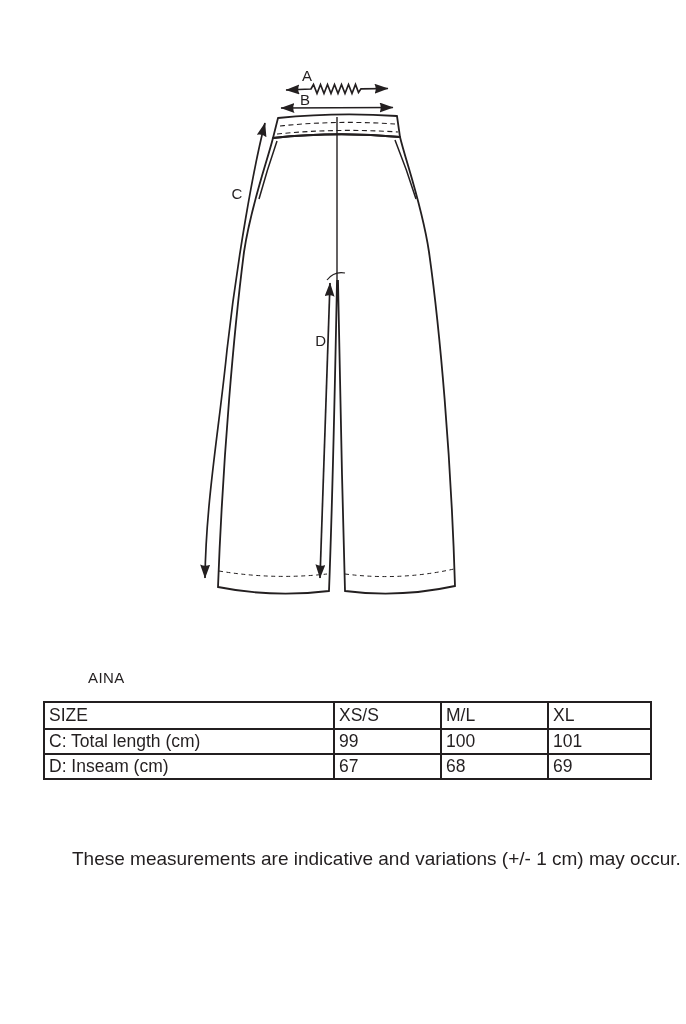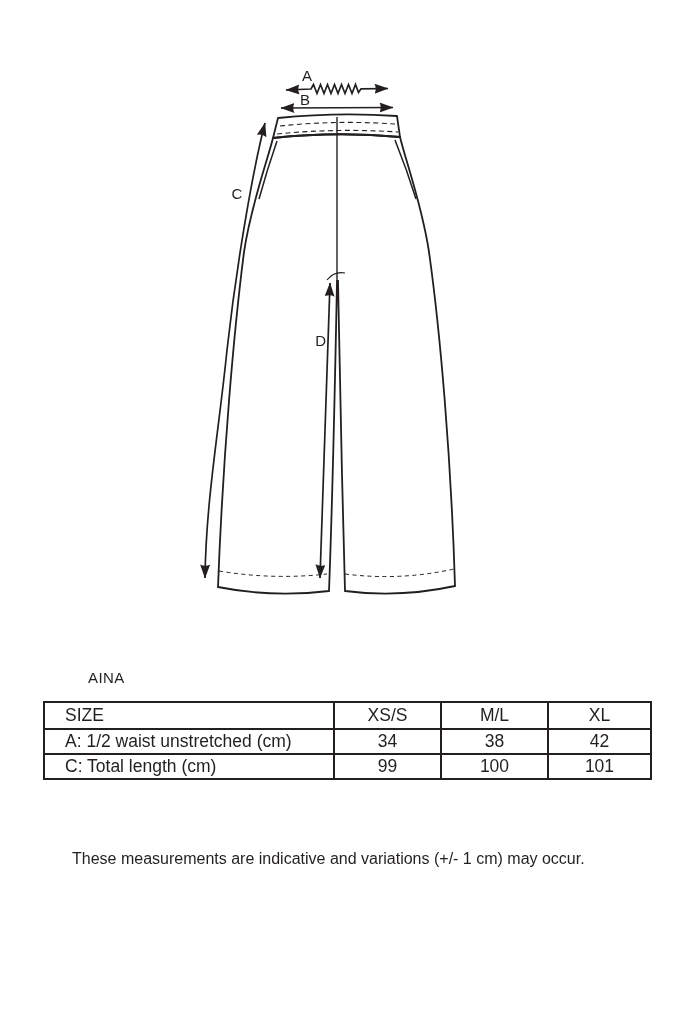--- a/index.html
+++ b/index.html
@@ -12,27 +12,27 @@
   .garment path, .measure path, .measure polyline{stroke:currentColor;fill:none;}
   .title{
     position:absolute;left:88px;top:667px;font-size:15px;line-height:22px;
     letter-spacing:.4px;
   }
   .size-table{
     position:absolute;left:43px;top:701px;width:607px;
     border-collapse:collapse;table-layout:fixed;font-size:17.5px;
   }
   .size-table th,.size-table td{
-    border:2px solid var(--ink,#231f20);font-weight:normal;text-align:center;
+    border:2px solid var(--ink,#231f20);font-weight:normal;text-align:left;
     padding:1px 4px;height:21px;line-height:1.15;overflow:hidden;white-space:nowrap;
   }
   .size-table thead th{height:23px;}
-  .size-table .c0{text-align:left;padding-left:20px;}
+  .size-table .c0{text-align:left;padding-left:4px;}
   .note{
-    position:absolute;left:72px;top:849px;margin:0;font-size:16px;line-height:20px;
+    position:absolute;left:72px;top:849px;margin:0;font-size:19px;line-height:20px;
     white-space:nowrap;
   }
 </style>
 </head>
 <body>
 
 <div class="page">
 
   <svg class="diagram" width="686" height="645" viewBox="0 0 686 645" aria-hidden="true">
     <defs>
@@ -103,29 +103,29 @@
     <thead>
       <tr>
         <th class="c0">SIZE</th>
         <th>XS/S</th>
         <th>M/L</th>
         <th>XL</th>
       </tr>
     </thead>
     <tbody>
       <tr>
-        <td class="c0">A: 1/2 waist unstretched (cm)</td>
-        <td>34</td>
-        <td>38</td>
-        <td>42</td>
-      </tr>
-      <tr>
         <td class="c0">C: Total length (cm)</td>
         <td>99</td>
         <td>100</td>
         <td>101</td>
+      </tr>
+      <tr>
+        <td class="c0">D: Inseam (cm)</td>
+        <td>67</td>
+        <td>68</td>
+        <td>69</td>
       </tr>
     </tbody>
   </table>
 
   <p class="note">These measurements are indicative and variations (+/- 1 cm) may occur.</p>
 
 </div>
 
 </body></html>

